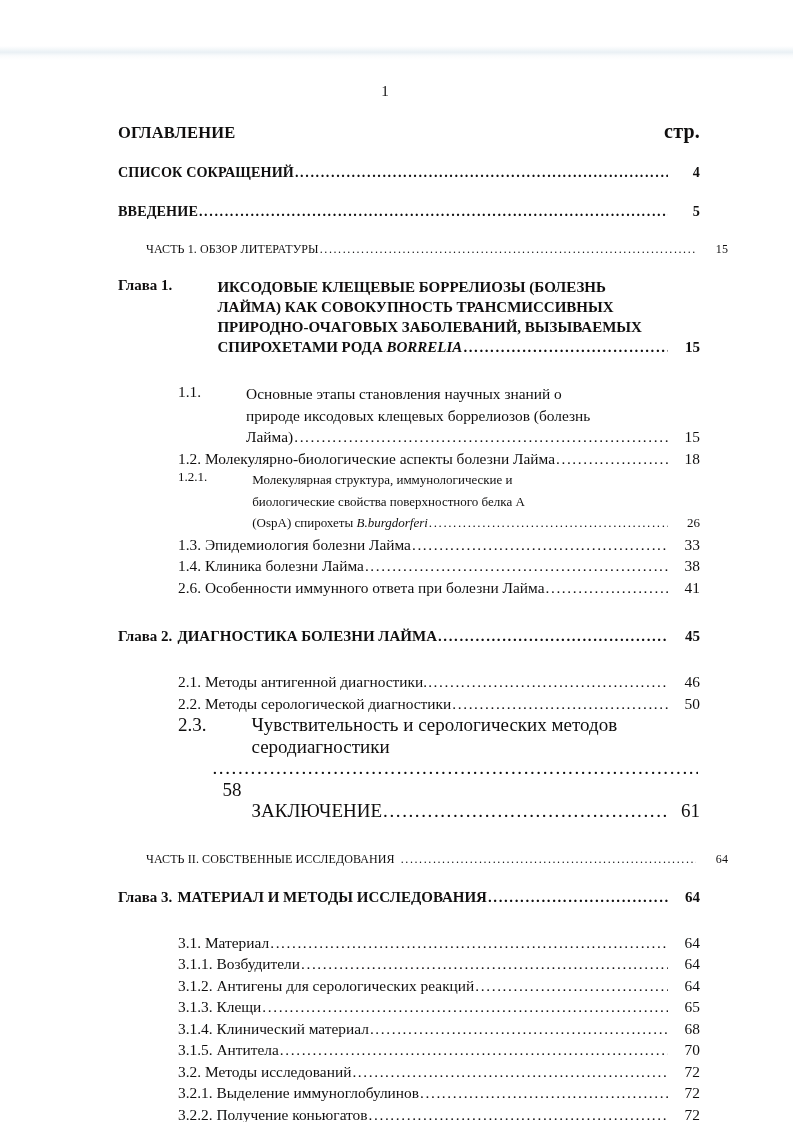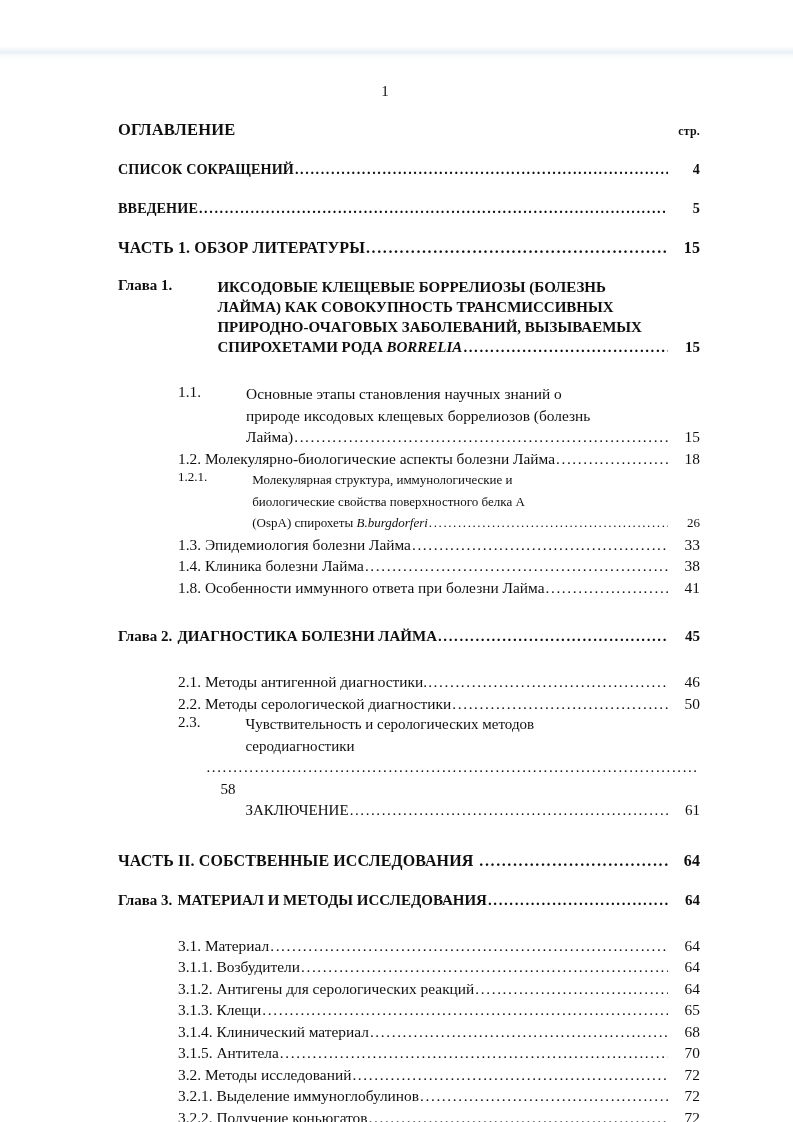--- a/index.html
+++ b/index.html
@@ -90,36 +90,37 @@
     display: flex;
     justify-content: space-between;
     align-items: baseline;
     font-weight: bold;
     font-size: 16.5px;
     letter-spacing: 0.2px;
     margin-bottom: 21px;
   }
   .head-row .pageno-head {
     width: 36px;
-    text-align: right;
-    font-size: 12px;
+    text-align: center;
+    font-size: 20px;
   }
 
   
   .lvl-front {            
     font-weight: bold;
     font-size: 14.2px;
     letter-spacing: 0.1px;
     margin-bottom: 22px;
   }
   .lvl-part {             
-    font-weight: bold;
-    font-size: 16px;
+    font-weight: normal;
+    font-size: 12px;
     letter-spacing: 0.1px;
     margin-bottom: 20px;
+    margin-left: 28px;
   }
   .lvl-chapter {          
     font-weight: bold;
     font-size: 15px;
   }
   .lvl-section {          
     font-size: 15.4px;
   }
 
   
@@ -289,21 +290,21 @@
         <span class="pageno">33</span>
       </div>
 
       <div class="row">
         <span class="label">1.4. Клиника болезни Лайма</span>
         <span class="leader"></span>
         <span class="pageno">38</span>
       </div>
 
       <div class="row">
-        <span class="label">1.8. Особенности иммунного ответа при болезни Лайма</span>
+        <span class="label">2.6. Особенности иммунного ответа при болезни Лайма</span>
         <span class="leader"></span>
         <span class="pageno">41</span>
       </div>
     </div>
 
     <div class="sp-30"></div>
 
     <div class="row lvl-chapter">
       <span class="label">Глава 2.</span>
       <span class="label" style="padding-left:5px;">ДИАГНОСТИКА БОЛЕЗНИ ЛАЙМА</span>
@@ -320,21 +321,21 @@
         <span class="leader"></span>
         <span class="pageno">46</span>
       </div>
 
       <div class="row">
         <span class="label">2.2. Методы серологической диагностики</span>
         <span class="leader"></span>
         <span class="pageno">50</span>
       </div>
 
-      <div class="chapter-block" style="font-weight:normal;font-size:15px;">
+      <div class="chapter-block" style="font-weight:normal;font-size:19px;">
         <span class="ch-num">2.3.</span>
         <span class="ch-body">
           <span class="just-line" style="line-height:21.5px;">
             <span class="jtext">Чувствительность и серологических методов</span>
           </span>
           <span class="just-line nofill" style="line-height:21.5px;flex-direction:column;">
             <span class="jtext">серодиагностики</span>
             <span class="leader"></span>
             <span class="pageno">58</span>
           </span>

